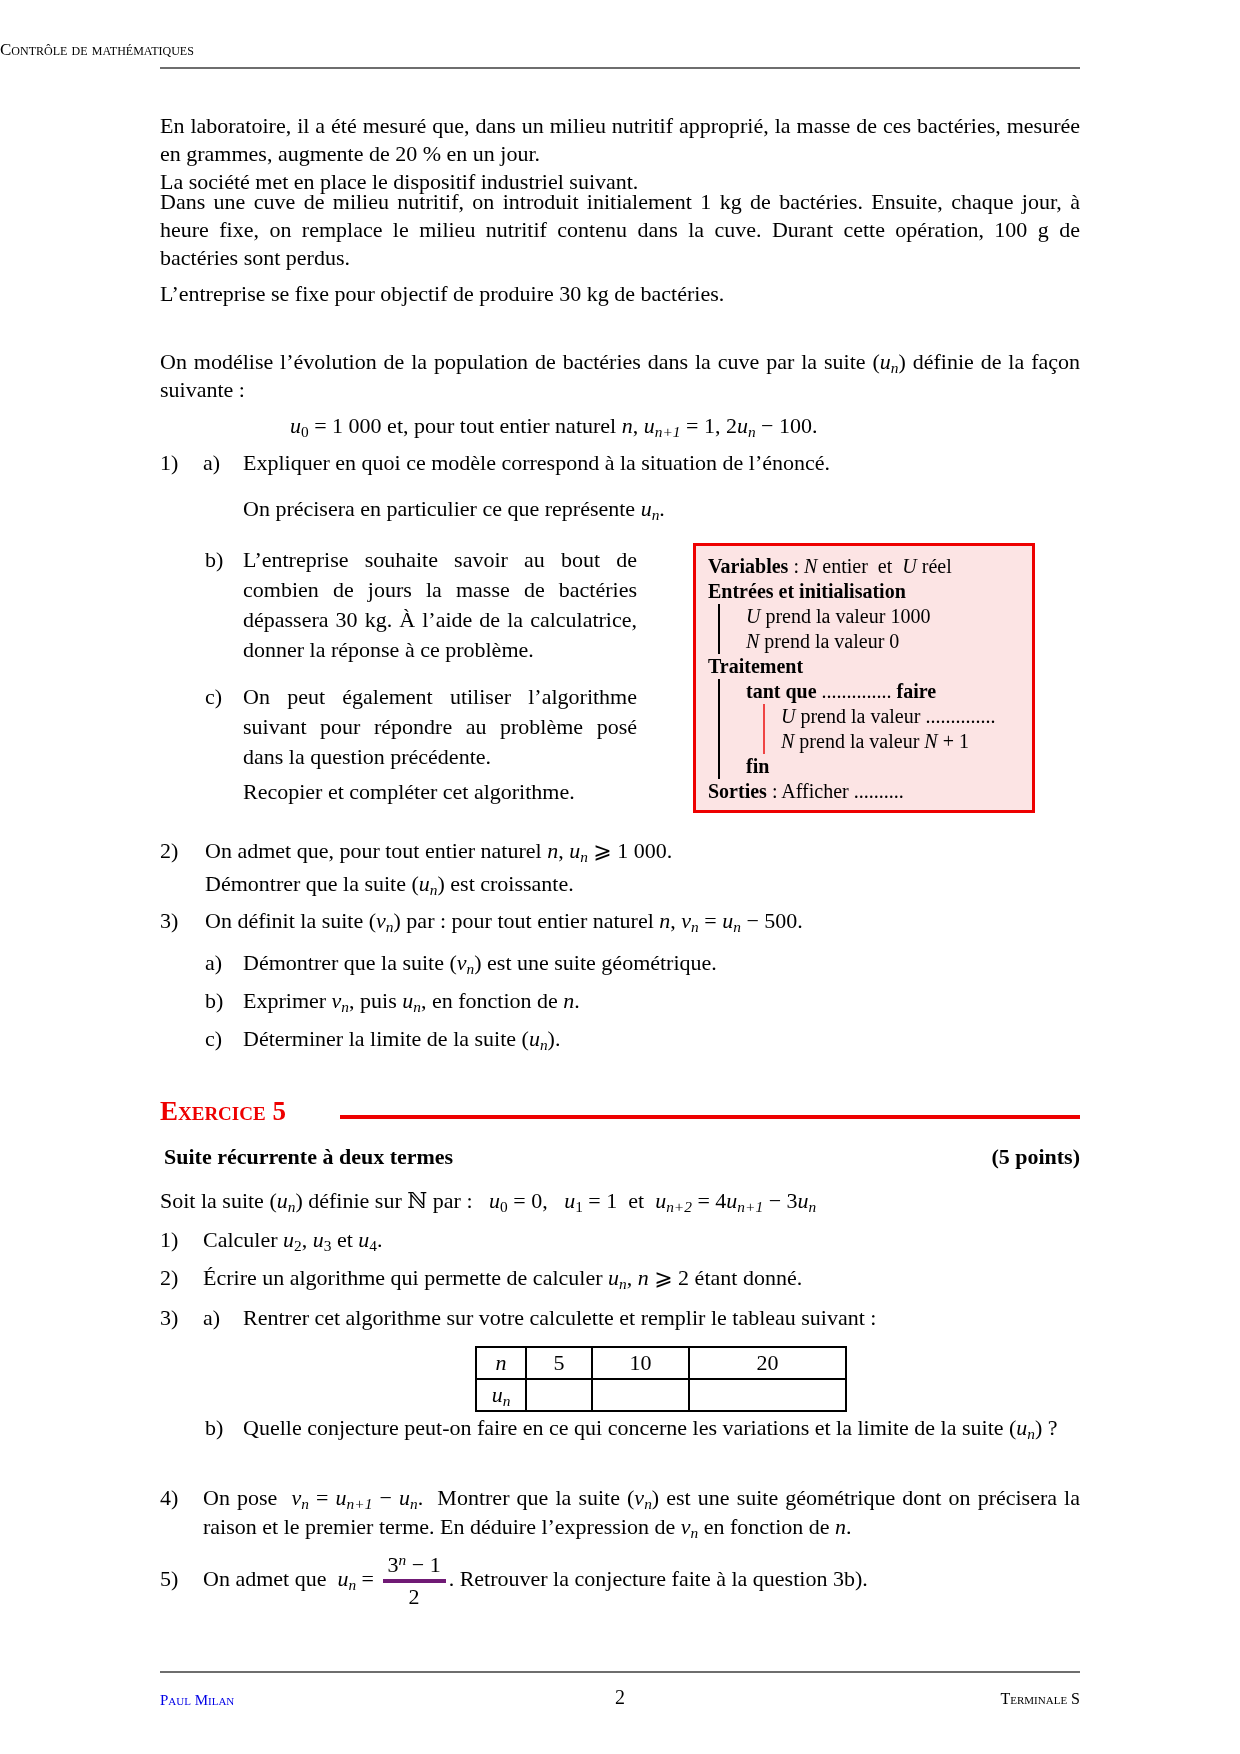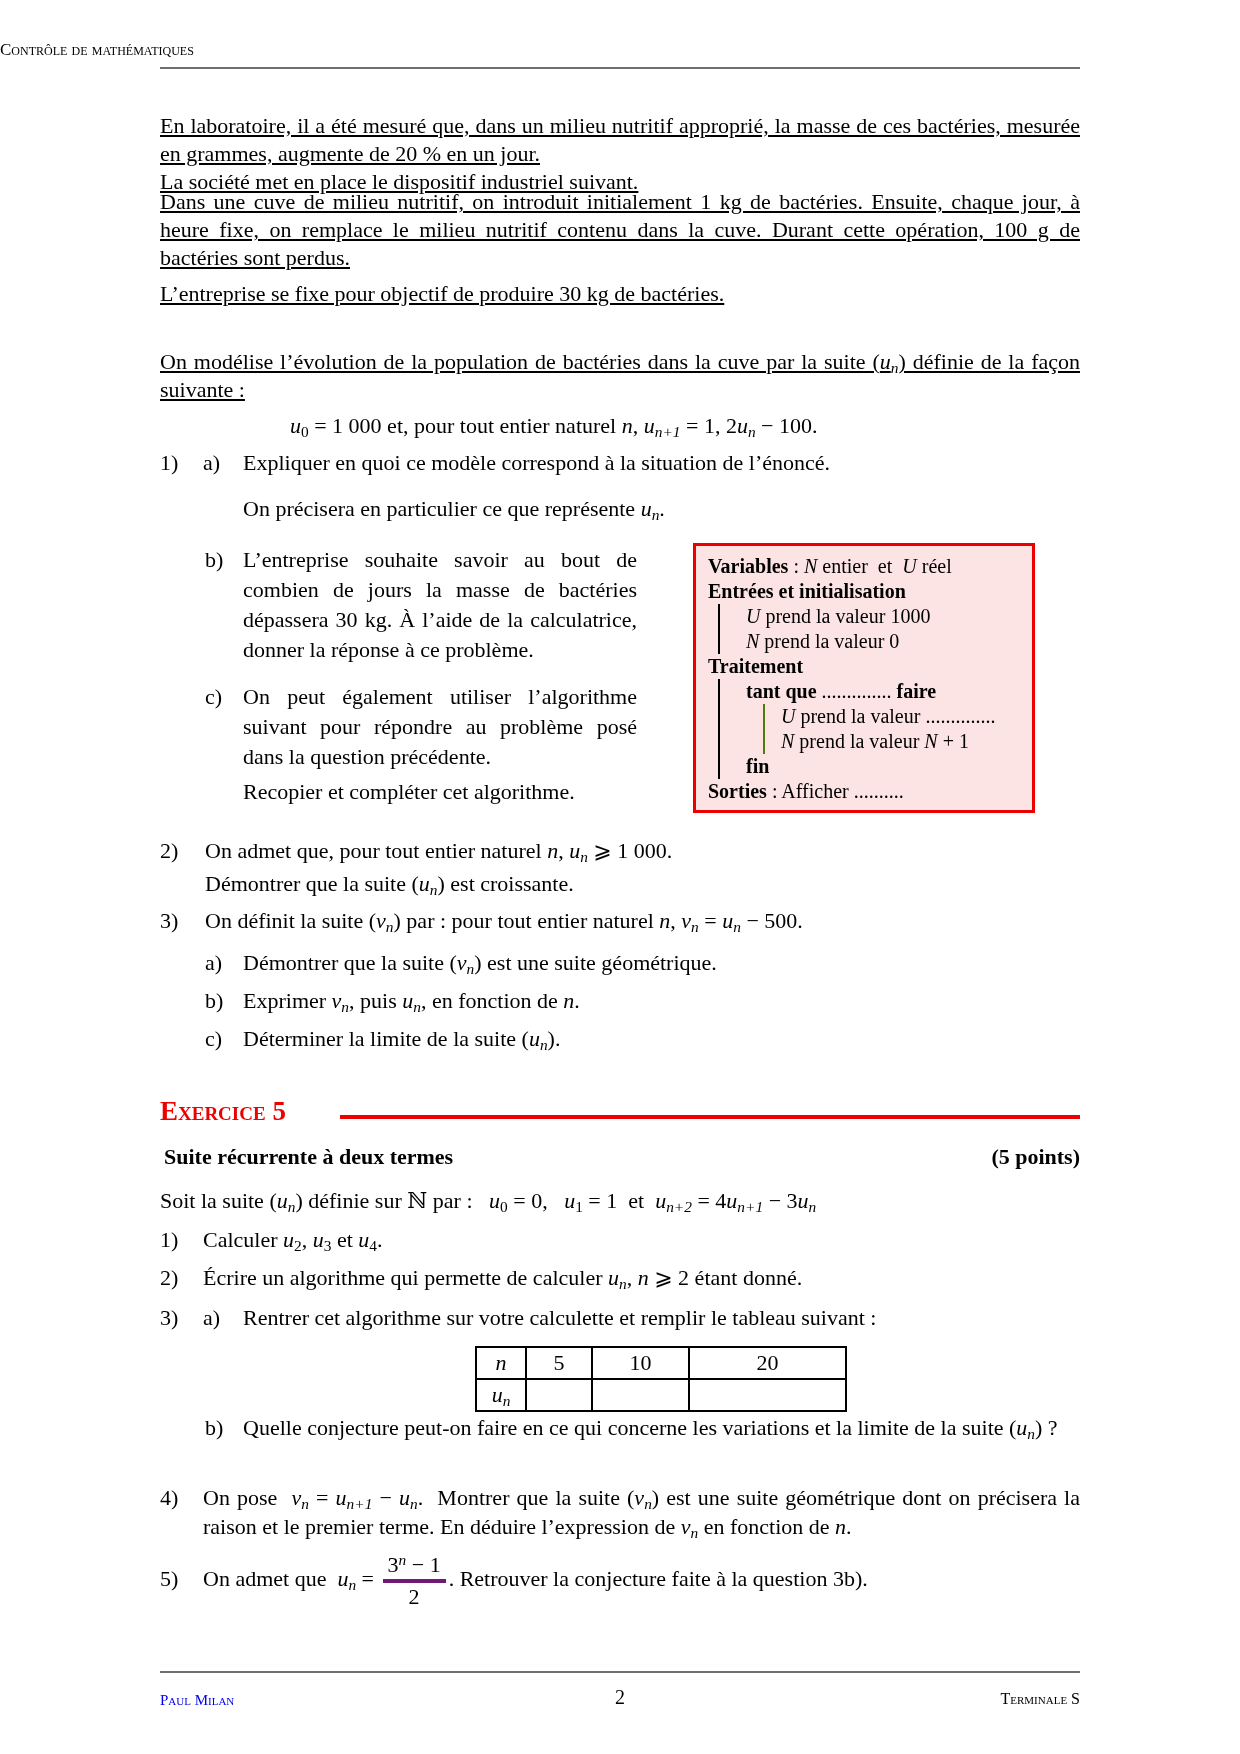--- a/index.html
+++ b/index.html
@@ -6,31 +6,31 @@
   .page{position:relative;width:1240px;height:1754px;background:#fff;overflow:hidden;
         font-family:"Liberation Serif","DejaVu Serif",serif;font-size:22px;color:#000;}
   .abs{position:absolute;}
   .sc{font-variant:small-caps;}
   .just{text-align:justify;}
   .it{font-style:italic;}
   .bd{font-weight:bold;}
   sub{font-size:0.7em;line-height:0;vertical-align:-0.25em;}
   sup{font-size:0.7em;line-height:0;vertical-align:0.45em;}
   .rule{background:#6e6e6e;height:2px;}
-  .lh28{line-height:28px;text-decoration:underline;}
+  .lh28{line-height:28px;}
   .lh30{line-height:30px;}
   .lh29{line-height:29px;}
   .lab{display:inline-block;}
   .hang43{padding-left:43px;text-indent:-43px;}
   .hang38{padding-left:38px;text-indent:-38px;}
   
   .algo{box-sizing:border-box;background:#fce4e4;border:3px solid #ee0000;
         padding:8px 12px;font-size:20px;line-height:25px;}
   .vbar1{border-left:2px solid #000;margin-left:10px;padding-left:26px;}
-  .vbar2{border-left:2px solid #4d7c0f;margin-left:17px;padding-left:16px;}
+  .vbar2{border-left:2px solid #ef4444;margin-left:17px;padding-left:16px;}
   
   .exhead{font-variant:small-caps;font-weight:bold;color:#ee0000;font-size:27px;}
   .redline{position:absolute;background:#ee0000;height:4px;}
   
   table.utab{border-collapse:collapse;}
   table.utab td{border:2px solid #000;text-align:center;padding:0;height:30px;font-size:22px;}
   
   .frac{display:inline-block;vertical-align:middle;text-align:center;line-height:26px;margin:0 3px;}
   .frac .num{display:block;padding:0 5px 1px;border-bottom:4px solid #701a75;}
   .frac .den{display:block;padding-top:1px;}

